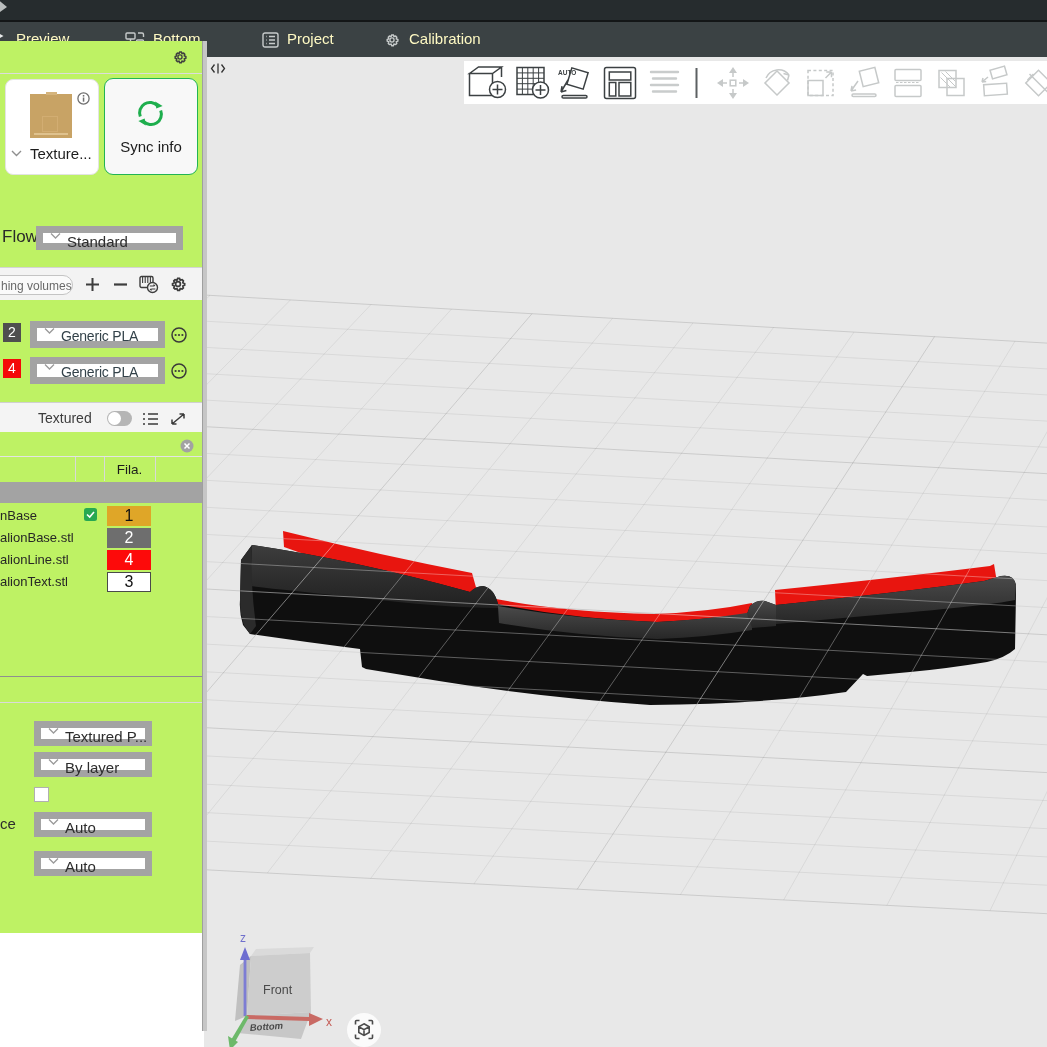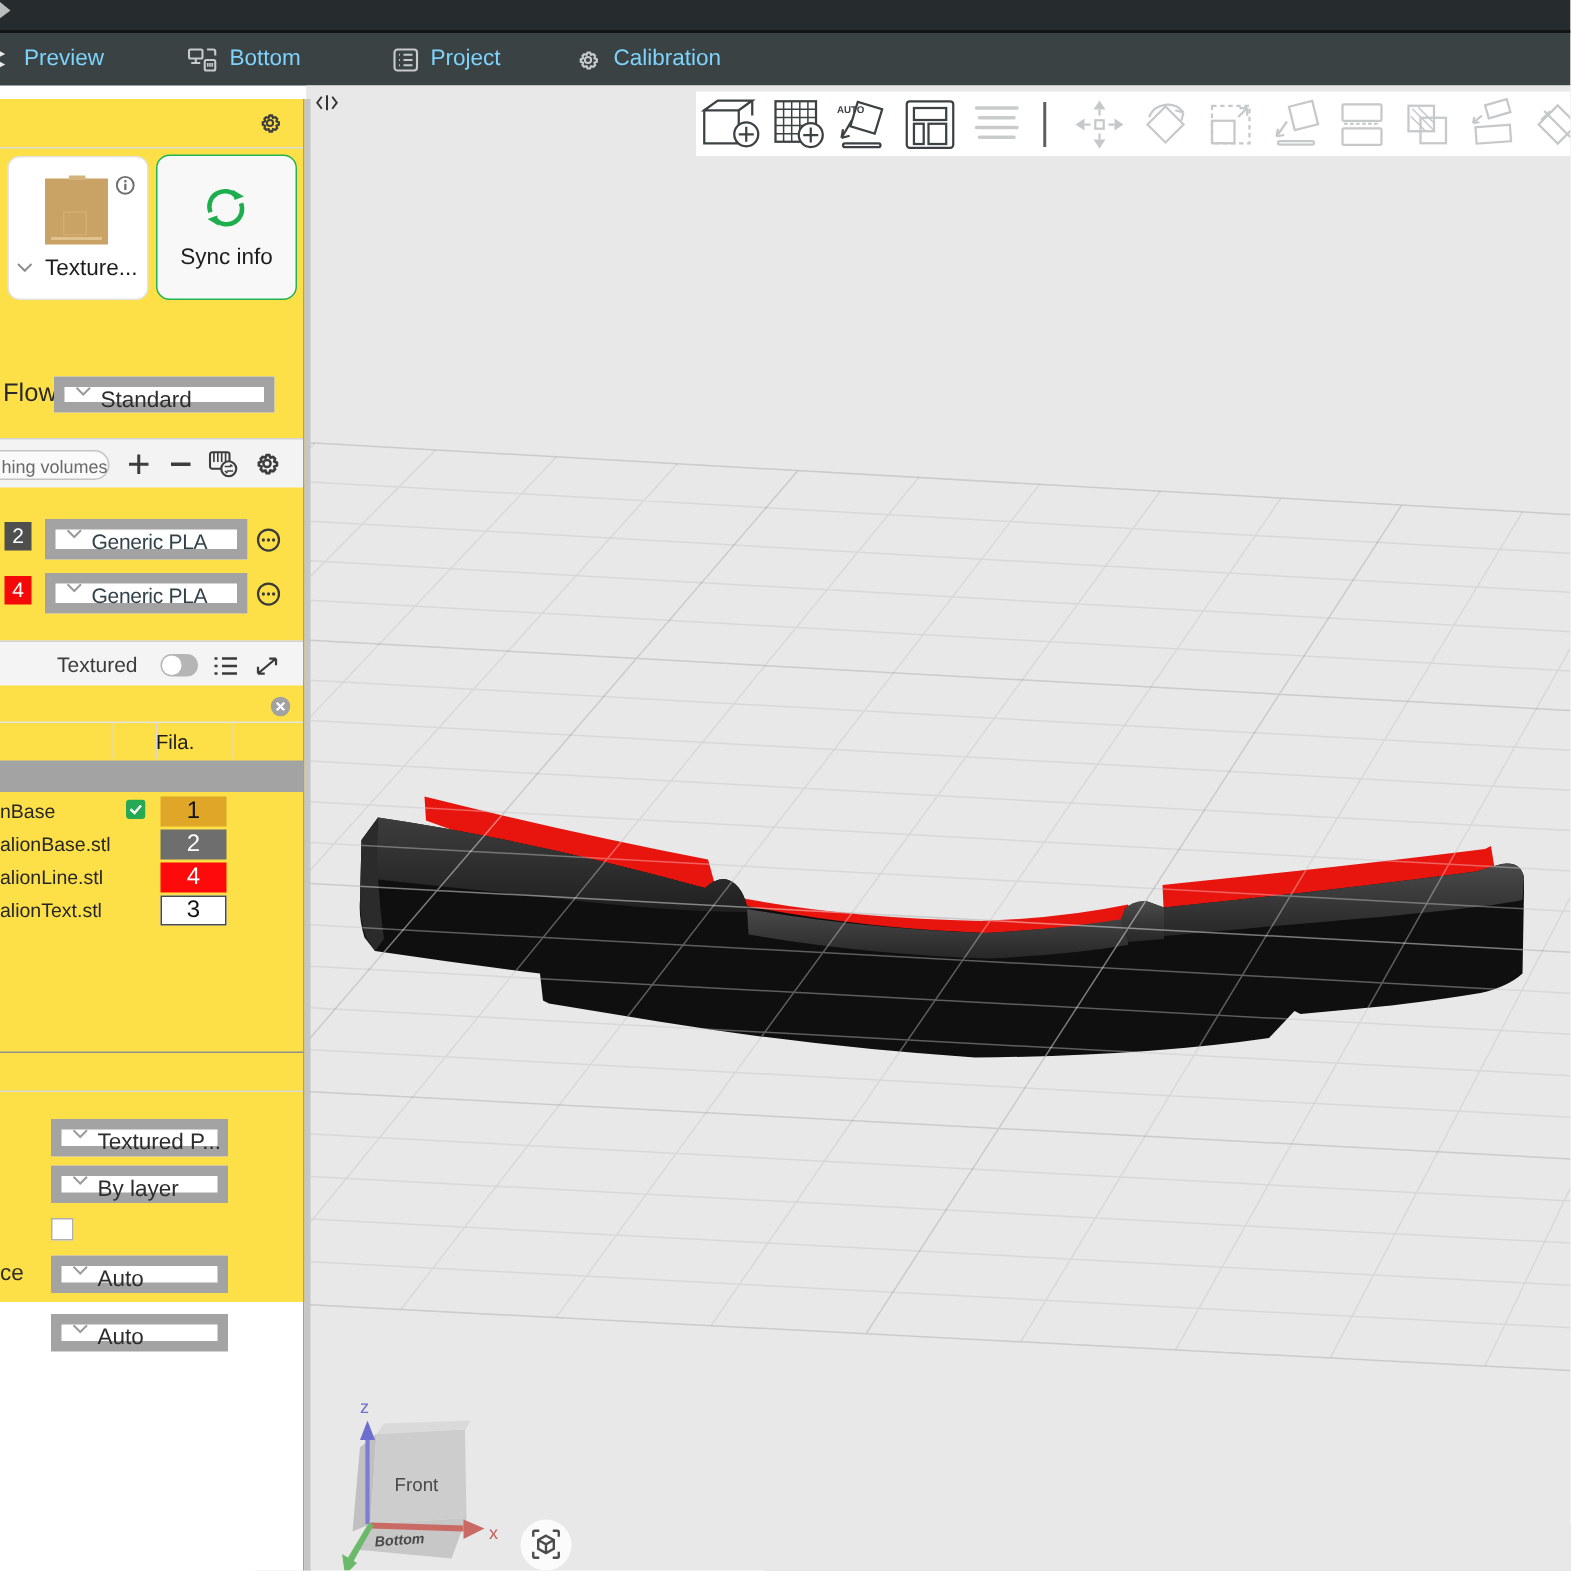--- a/index.html
+++ b/index.html
@@ -8,21 +8,21 @@
 .ddtext{font-size:15px;color:#2d2d2d;white-space:nowrap}
 </style></head><body>
 
 <div class="abs" style="left:0;top:0;width:1047px;height:22px;background:#262c2e">
   <svg class="abs" style="left:0;top:0" width="16" height="16">
       <path d="M-4 -2 L7 7 L-4 15 Z" fill="#b9bdbd"></path>
     </svg>
   <div class="abs" style="left:0;top:20px;width:1047px;height:2px;background:#131617"></div>
 </div>
 
-<div class="abs" style="left:0;top:22px;width:1047px;height:35px;background:#3b4244;color:#7dd3fc;font-size:15px">
+<div class="abs" style="left:0;top:22px;width:1047px;height:35px;background:#3b4244;color:#fef9c3;font-size:15px">
   <svg class="abs" style="left:0;top:9px" width="5" height="17" viewBox="0 0 5 17">
       <path d="M-2 2 L3.5 5 L-2 8 Z M-2 9 L3.5 12 L-2 15 Z" fill="#e8eaea"></path>
     </svg>
   <div class="abs" style="left:16px;top:8px">Preview</div>
   <svg class="abs" style="left:125px;top:10px" width="20" height="17" viewBox="0 0 20 17">
     <g fill="none" stroke="#c7cbcb" stroke-width="1.4">
       <rect x="1" y="1" width="9" height="6" rx="1"></rect>
       <path d="M5.5 7 L5.5 10 M2.5 10 L8.5 10"></path>
       <path d="M13 1 L17 1 Q18.5 1 18.5 2.5 L18.5 5"></path>
       <rect x="11.5" y="8" width="7" height="7" rx="1"></rect>
@@ -195,21 +195,21 @@
   <g transform="translate(574.5,22)">
    <rect x="-9" y="-9" width="18" height="18" transform="rotate(45)"></rect>
    <path d="M-9 -9 L9 9 M-11 -3 L-5 -9"></path>
   </g>
  </g>
 </svg>
 
   </div>
 </div>
 
-<div class="abs" style="left:0;top:66px;width:204px;height:802px;background:#fde047">
+<div class="abs" style="left:0;top:41px;width:204px;height:892px;background:#bef264">
   <div class="abs" style="left:201.5px;top:0;width:1.5px;height:990px;background:#9f9f9f"></div>
   <div class="abs" style="left:203px;top:0;width:4px;height:990px;background:#c6c6c6"></div>
 
 <svg class="abs" style="left:172px;top:8px" width="16" height="16" viewBox="0 0 24 24">
  <path fill="none" stroke="#3f3f3f" stroke-width="2.3" d="M12 4.5 l2 0 1 2.3 2.5 -0.6 1.6 1.6 -0.6 2.5 2.3 1 0 2.4 -2.3 1 0.6 2.5 -1.6 1.6 -2.5 -0.6 -1 2.3 -2.4 0 -1 -2.3 -2.5 0.6 -1.6 -1.6 0.6 -2.5 -2.3 -1 0 -2.4 2.3 -1 -0.6 -2.5 1.6 -1.6 2.5 0.6 1 -2.3 z"></path>
  <circle cx="12" cy="12" r="3.1" fill="none" stroke="#3f3f3f" stroke-width="2"></circle>
 </svg>
 <div class="abs" style="left:0;top:32px;width:202px;height:1px;background:#dcdcdc"></div>
 
 <div class="abs" style="left:5px;top:38px;width:94px;height:96px;border:1px solid #e3e3e3;border-radius:8px;background:#fff"></div>
@@ -313,21 +313,21 @@
 
 <svg class="abs" style="left:180px;top:398px" width="14" height="14">
       <circle cx="7" cy="7" r="6.5" fill="#a2a2a2"></circle>
       <path d="M4.5 4.5 L9.5 9.5 M9.5 4.5 L4.5 9.5" stroke="#fff" stroke-width="1.5"></path>
     </svg>
 
 <div class="abs" style="left:0;top:415px;width:202px;height:1px;background:#e4e4e4"></div>
 <div class="abs" style="left:75px;top:416px;width:1px;height:24px;background:#d9d9d9"></div>
 <div class="abs" style="left:104px;top:416px;width:1px;height:24px;background:#d9d9d9"></div>
 <div class="abs" style="left:155px;top:416px;width:1px;height:24px;background:#d9d9d9"></div>
-<div class="abs" style="left:104px;top:421px;width:51px;text-align:left;font-size:13.5px;color:#1c1c1c">Fila.</div>
+<div class="abs" style="left:104px;top:421px;width:51px;text-align:center;font-size:13.5px;color:#1c1c1c">Fila.</div>
 <div class="abs" style="left:0;top:441px;width:202px;height:21px;background:#a3a3a3"></div>
 
 <div class="abs" style="left:0;top:467px;font-size:13px;color:#262626">nBase</div>
 <svg class="abs" style="left:84px;top:467px" width="13" height="13">
       <rect x="0" y="0" width="13" height="13" rx="2.5" fill="#27a852"></rect>
       <path d="M3 6.5 L5.7 9 L10 4" fill="none" stroke="#fff" stroke-width="1.6"></path>
     </svg>
 <div class="abs" style="left:107px;top:464.5px;width:44px;height:20px;background:#dfa628;color:#111;font-size:16px;text-align:center;line-height:20px">1</div>
 
 <div class="abs" style="left:0;top:489px;font-size:13px;color:#262626">alionBase.stl</div>

